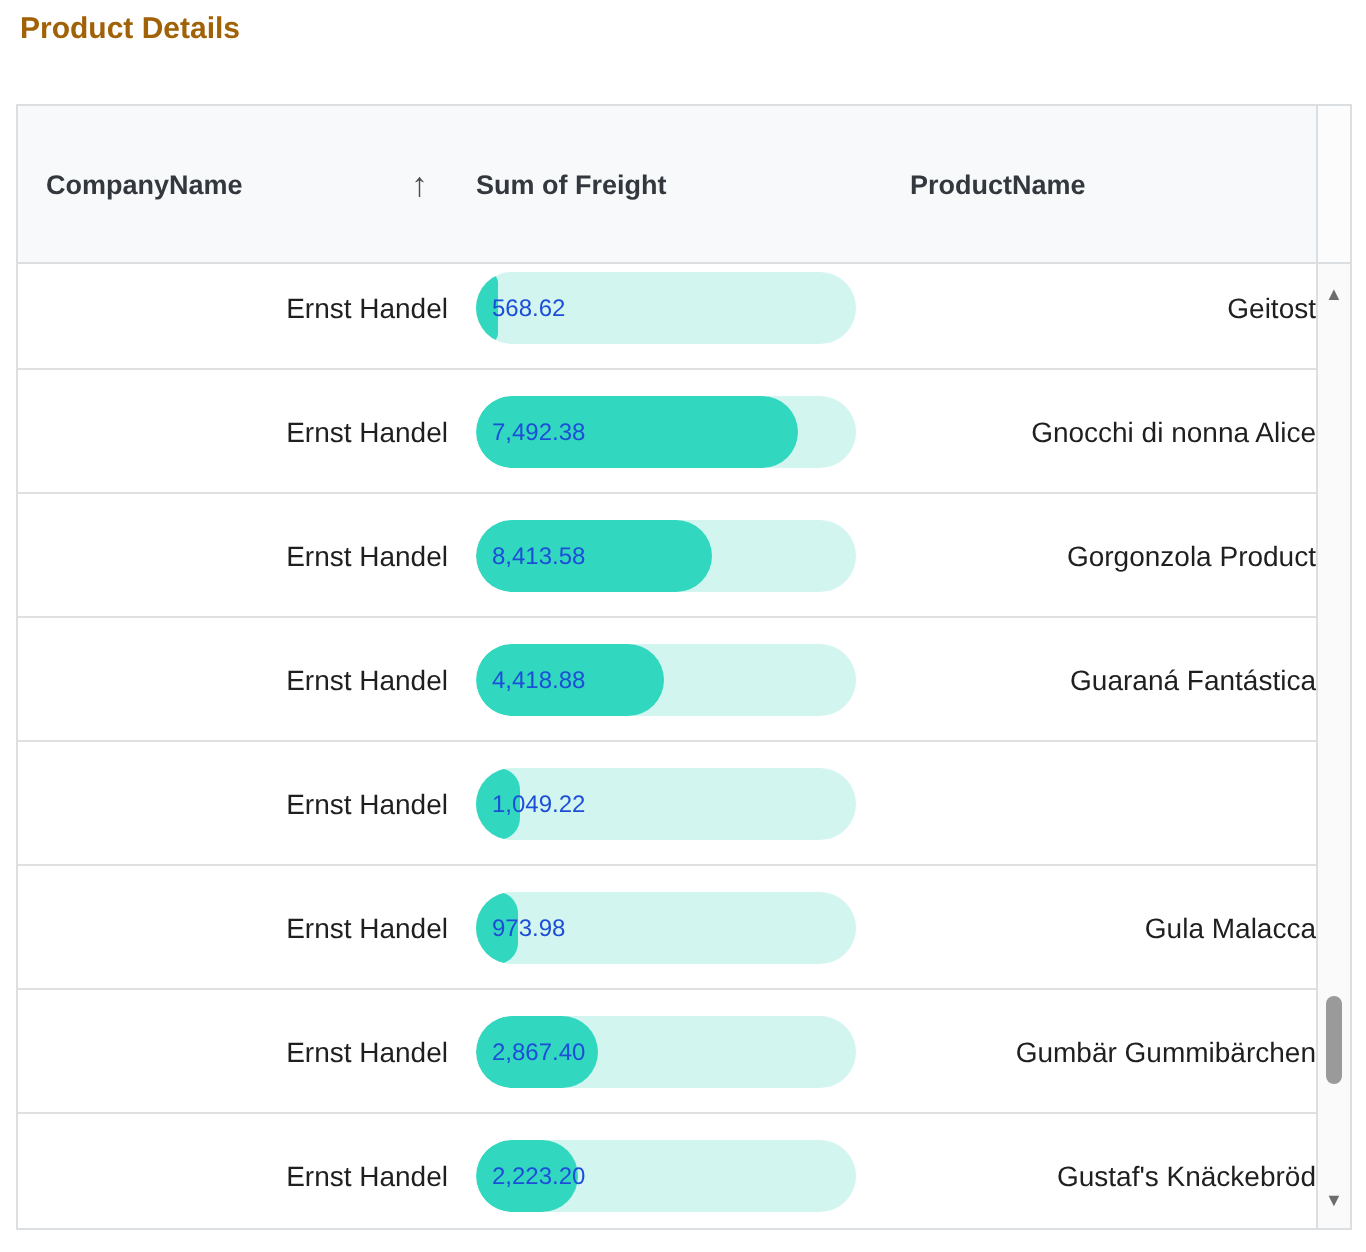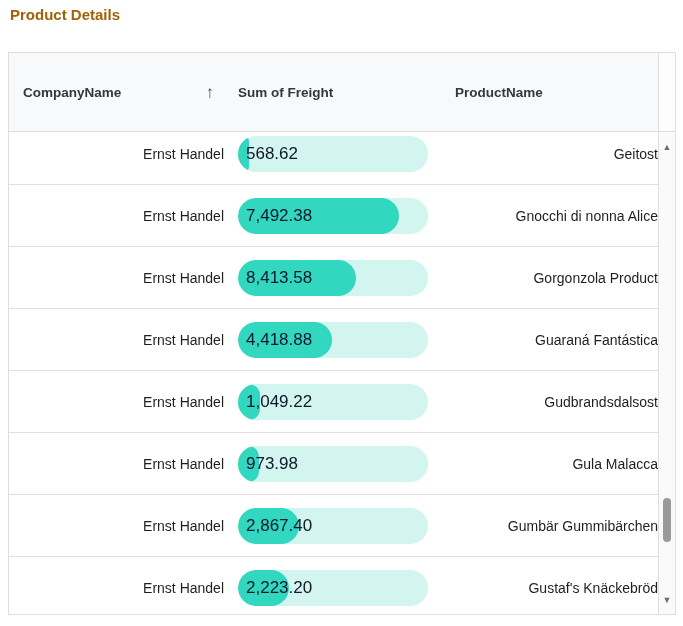--- a/index.html
+++ b/index.html
@@ -110,22 +110,22 @@
     top: 0;
     height: 36px;
     border-radius: 18px;
     background: #31d7bf;
   }
   .bar-label {
     position: absolute;
     left: 8px;
     top: 50%;
     transform: translateY(-50%);
-    color: #0f172a;
-    font-size: 17px;
+    color: #1d4ed8;
+    font-size: 12px;
     white-space: nowrap;
   }
   .scrollbar {
     position: absolute;
     top: 79px;
     right: 0;
     bottom: 0;
     width: 17px;
     background: #fafafa;
     border-left: 1px solid #dcdfe1;
@@ -218,21 +218,20 @@
       </div>
 
       <div class="row">
         <div class="cell">Ernst Handel</div>
         <div class="cell" style="padding-left:0">
           <div class="bar-track">
             <div class="bar-fill" style="width: 11.6%;"></div>
             <span class="bar-label">1,049.22</span>
           </div>
         </div>
-        <div class="cell">Gudbrandsdalsost</div>
       </div>
 
       <div class="row">
         <div class="cell">Ernst Handel</div>
         <div class="cell" style="padding-left:0">
           <div class="bar-track">
             <div class="bar-fill" style="width: 11%;"></div>
             <span class="bar-label">973.98</span>
           </div>
         </div>

